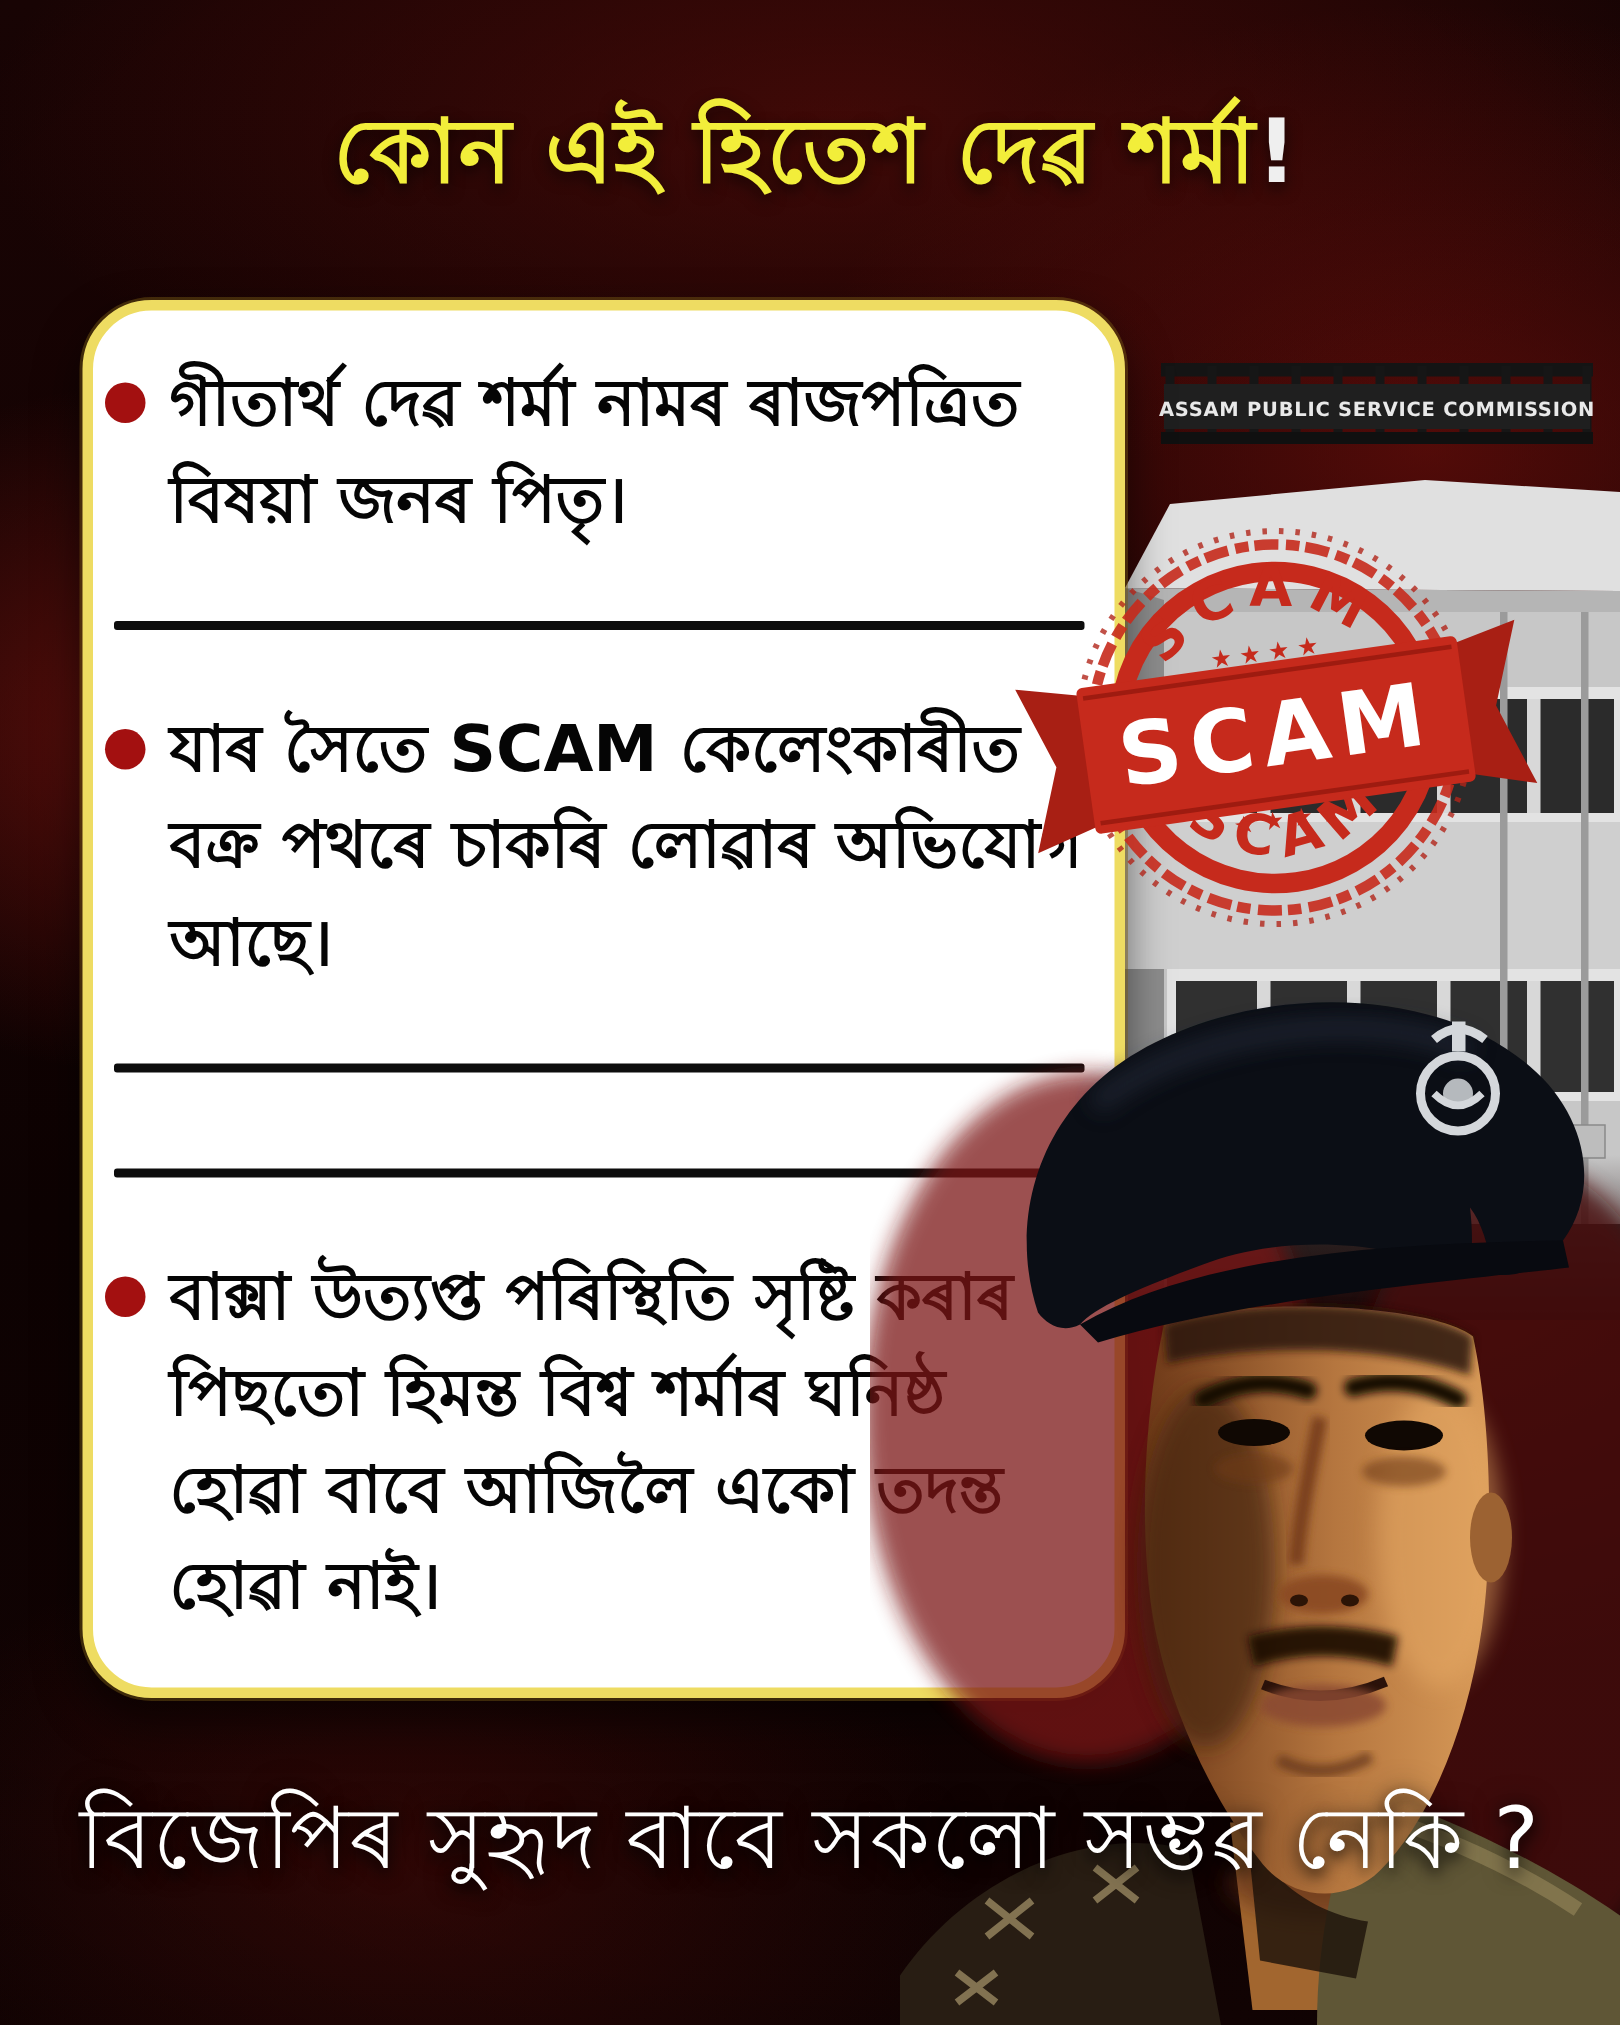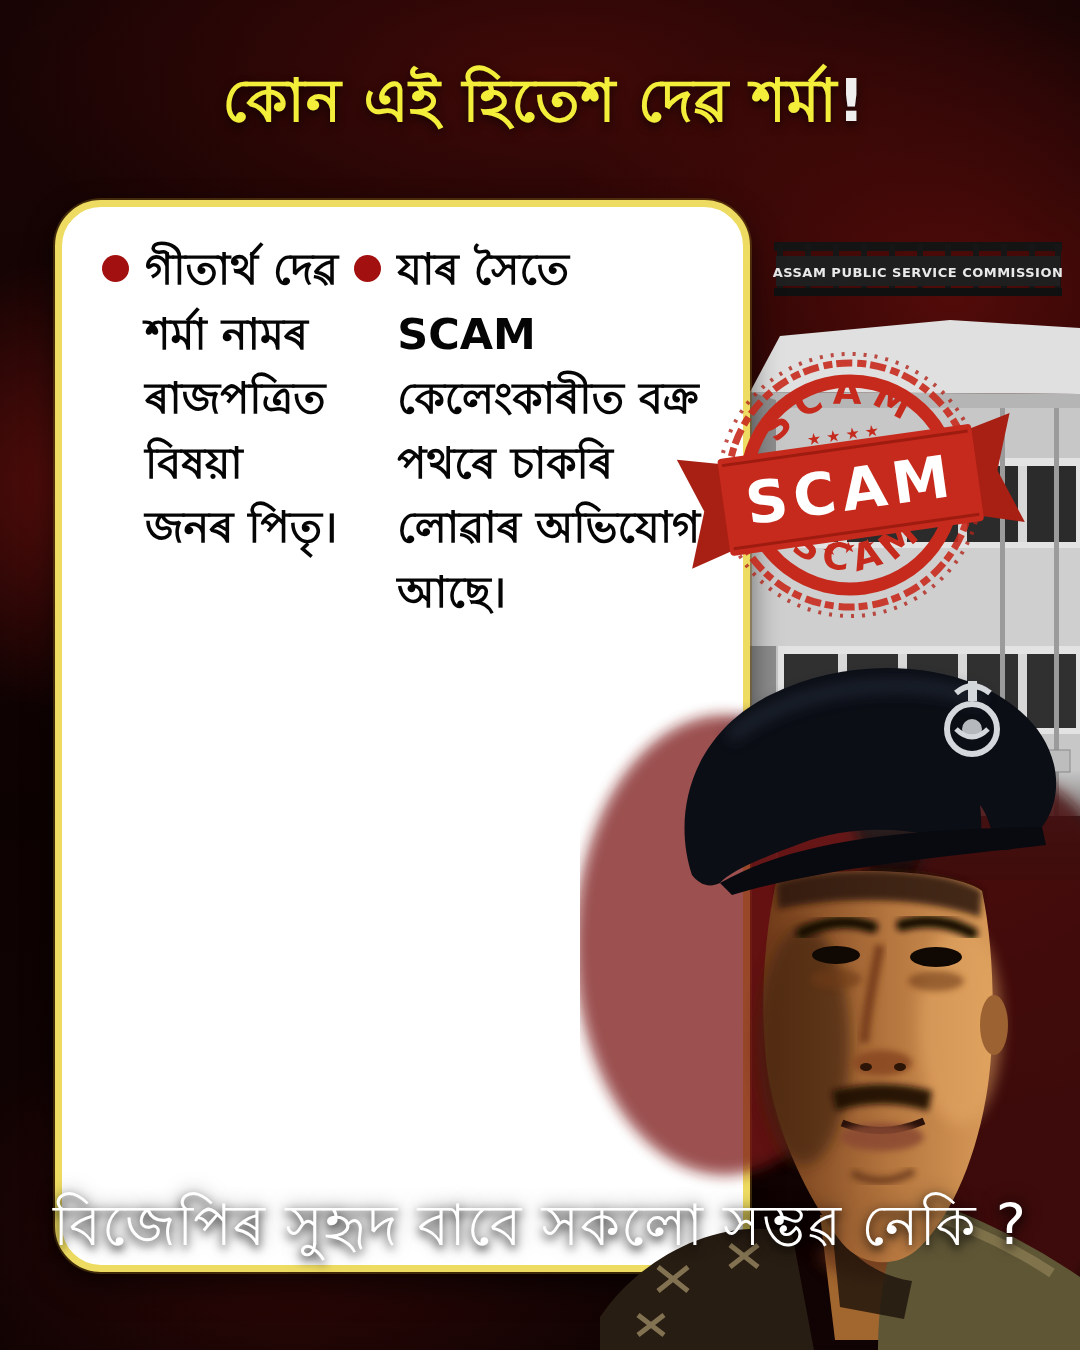--- a/index.html
+++ b/index.html
@@ -16,25 +16,25 @@
   }
   .vignette{position:absolute;inset:0;z-index:0;
     background:radial-gradient(ellipse 120% 95% at 50% 45%, transparent 55%, rgba(0,0,0,.55) 100%);}
   .title{
     position:absolute;z-index:6;top:52px;left:0;width:100%;text-align:center;
     font-size:59px;font-weight:800;letter-spacing:1px;color:#f2ee3a;margin:4px;
     text-shadow:0 4px 10px rgba(0,0,0,.6);
   }
   .title .bang{color:#efefef;font-weight:700;}
   .card{
-    position:absolute;z-index:2;left:55px;top:200px;width:695px;height:1072px;
+    position:absolute;z-index:2;left:55px;top:200px;width:695px;height:932px;
     box-sizing:border-box;background:#ffffff;border:7px solid #eedc62;border-radius:46px;
     box-shadow:0 0 0 2px rgba(120,90,20,.45), 0 14px 30px rgba(0,0,0,.55);
-    display:flex;flex-direction:row;justify-content:space-between;
-    padding:30px 14px 34px 40px;
+    display:flex;flex-direction:column;justify-content:space-between;
+    padding:30px 14px 34px 8px;
   }
   .bullet-row{display:flex;align-items:flex-start;gap:16px;}
   .dot{flex:none;width:27px;height:27px;border-radius:50%;background:#a31010;margin-top:18px;}
   .bullet-text{
     margin:0;color:#050505;font-size:43px;font-weight:700;line-height:1.5;
     letter-spacing:0;
   }
   .divider{height:6px;background:#0d0d0d;margin:16px 6px;border-radius:2px;}
   .building{position:absolute;z-index:1;left:750px;top:230px;width:330px;height:650px;pointer-events:none;}
   .stamp{position:absolute;z-index:3;left:660px;top:340px;width:390px;height:290px;pointer-events:none;}
@@ -100,20 +100,24 @@
       <span class="dot"></span>
       <p class="bullet-text">গীতাৰ্থ দেৱ শৰ্মা নামৰ ৰাজপত্ৰিত বিষয়া জনৰ পিতৃ।</p>
     </div>
     <div class="divider"></div>
     <div class="bullet-row">
       <span class="dot"></span>
       <p class="bullet-text">যাৰ সৈতে SCAM কেলেংকাৰীত বক্ৰ পথৰে চাকৰি লোৱাৰ অভিযোগ আছে।</p>
     </div>
     <div class="divider"></div>
     <div class="divider"></div>
+    <div class="bullet-row">
+      <span class="dot"></span>
+      <p class="bullet-text">বাক্সা উত্যপ্ত পৰিস্থিতি সৃষ্টি কৰাৰ পিছতো হিমন্ত বিশ্ব শৰ্মাৰ ঘনিষ্ঠ হোৱা বাবে আজিলৈ একো তদন্ত হোৱা নাই।</p>
+    </div>
   </div>
 
   <svg class="stamp" viewBox="0 0 390 290" xmlns="http://www.w3.org/2000/svg" xmlns:xlink="http://www.w3.org/1999/xlink">
     <defs>
       <path id="arcTop" d="M 104 150 A 86 86 0 0 1 276 150"></path>
       <path id="arcBottom" d="M 98 138 A 92 92 0 0 0 282 138"></path>
     </defs>
     <g transform="rotate(-8 190 145)">
       <circle cx="190" cy="145" r="104" fill="none" stroke="#c62a1c" stroke-width="13"></circle>
       <circle cx="190" cy="145" r="122" fill="none" stroke="#c62a1c" stroke-width="7" stroke-dasharray="16 5 9 4" opacity="0.9"></circle>

